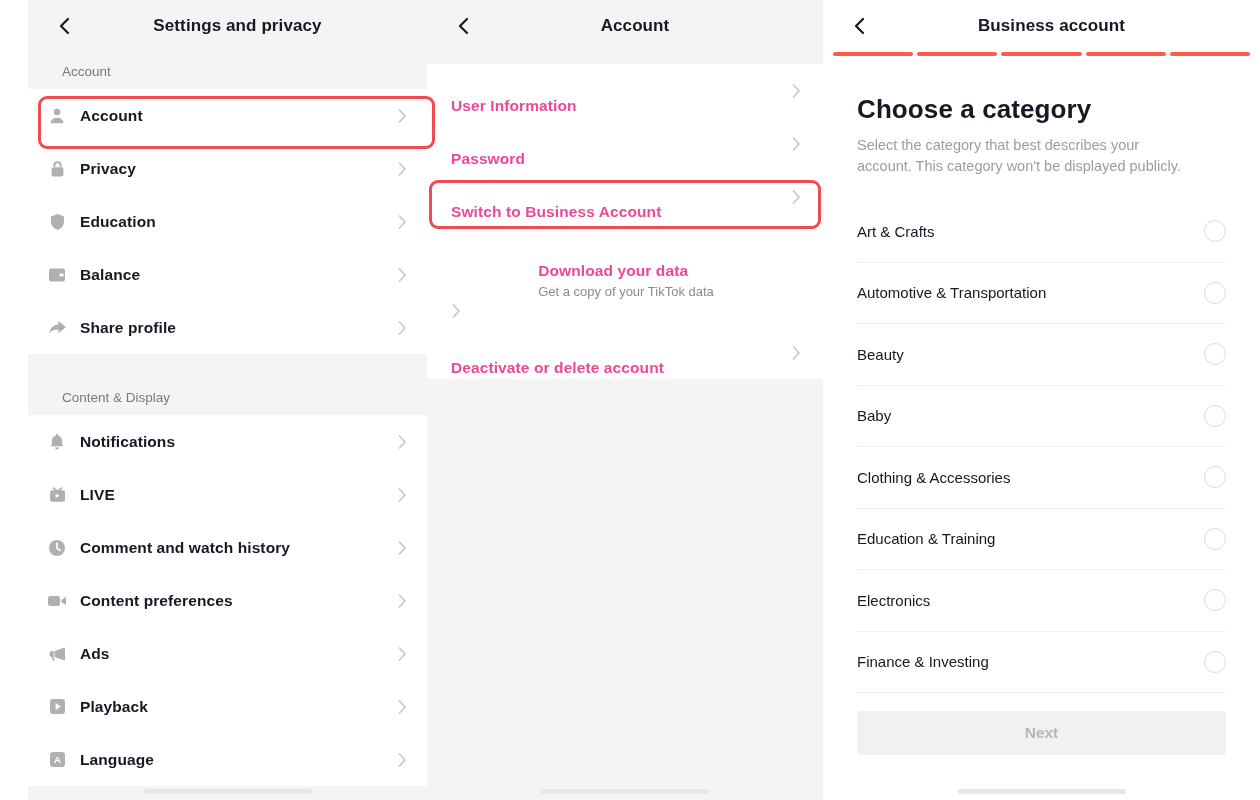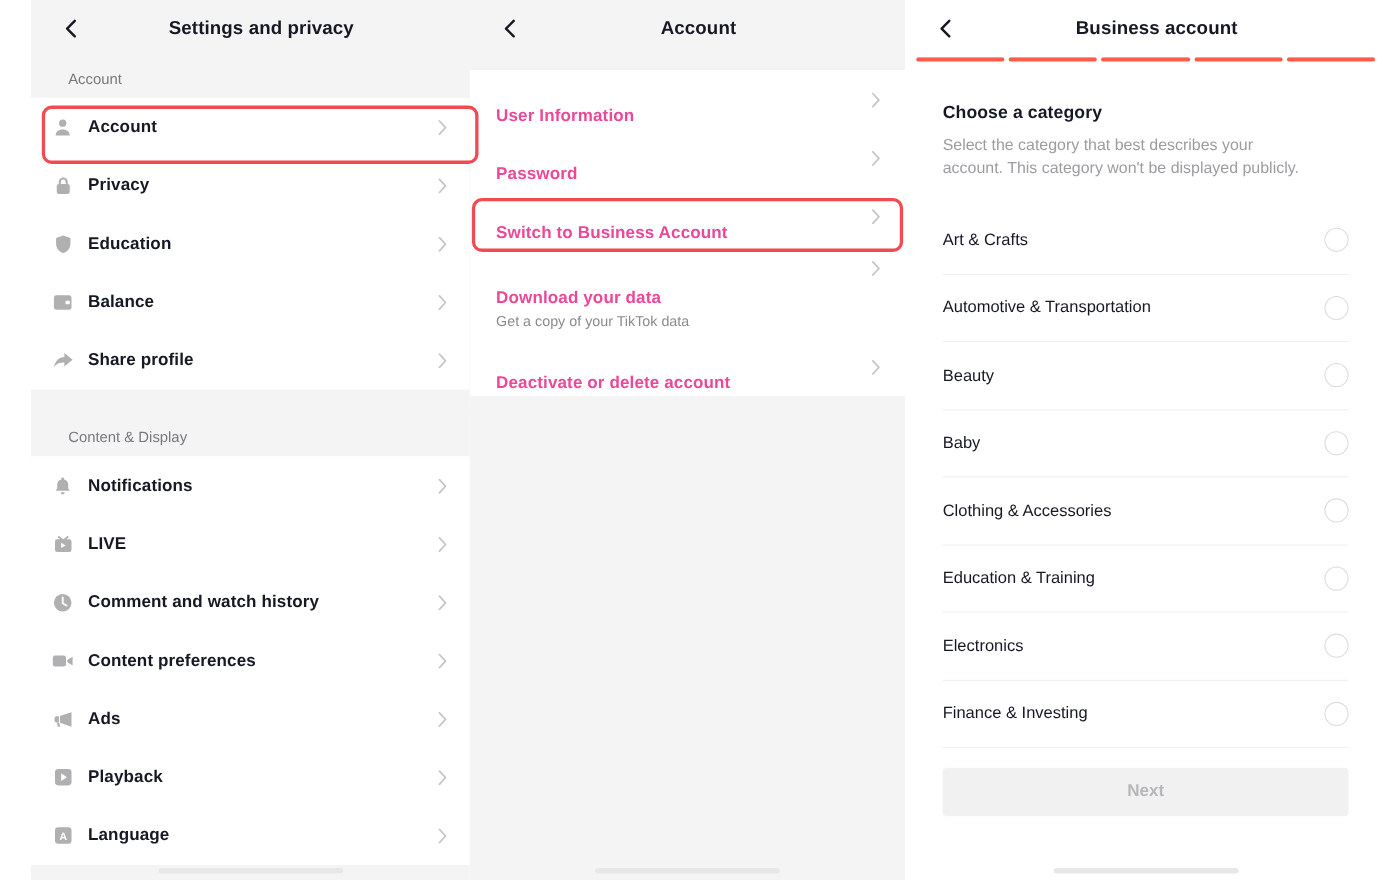--- a/index.html
+++ b/index.html
@@ -68,34 +68,34 @@
     background: #f4f4f4; overflow: hidden;
   }
   .acct-card { background:#fff; margin-top: 12px; }
   .row2 {
     position: relative; display:flex; align-items:center;
     min-height: 53px; padding: 0 22px 0 24px; background:#fff; cursor:pointer;
   }
   .row2-texts { flex:1; display:flex; flex-direction:column; justify-content:center; }
   .row2-label { font-size: 15.5px; font-weight: 700; color:#ec4899; letter-spacing:.1px;margin-top:31px; }
   .row2-sub { font-size: 13px; color:#8a8b90; margin-top: 4px; }
-  .row2.has-sub { min-height: 62px; padding-top: 8px; padding-bottom: 8px; }
+  .row2.has-sub { min-height: 62px; padding-top: 8px; padding-bottom: 8px; flex-direction: column; }
 
   
   .panel-business {
     position: absolute; left: 823px; top: 0; width: 437px; height: 800px;
     background: #ffffff; overflow: hidden;
   }
   .hdr-white { background:#ffffff; }
   .progress {
     display: flex; gap: 4px; padding: 0 0 0 0; margin: 0 10px 0 10px; height: 4px;
   }
   .progress .seg { flex:1; height: 4px; border-radius: 2px; background: #fe5c49; }
   .biz-body { padding: 0 34px 0 34px; }
-  .biz-title { font-size: 16px; font-weight: 700; color:#161823; margin-top: 38px; letter-spacing:.1px;}
+  .biz-title { font-size: 26px; font-weight: 700; color:#161823; margin-top: 38px; letter-spacing:.1px;}
   .biz-sub { font-size: 14.5px; color:#9c9ca1; line-height: 1.45; margin-top: 10px; max-width: 330px; }
 
   .cat-list { margin-top: 24px; }
   .cat-row {
     display:flex; align-items:center; justify-content:space-between;
     height: 61.5px; border-bottom: 1px solid #f0f0f1; cursor:pointer;
   }
   .cat-row:first-child { border-top: none; }
   .cat-label { font-size: 15px; color: #161823; }
   .radio {

